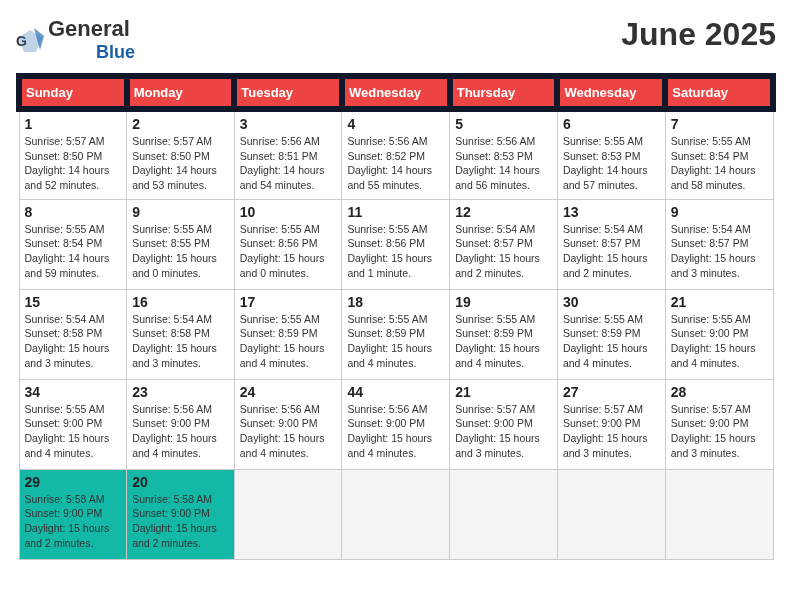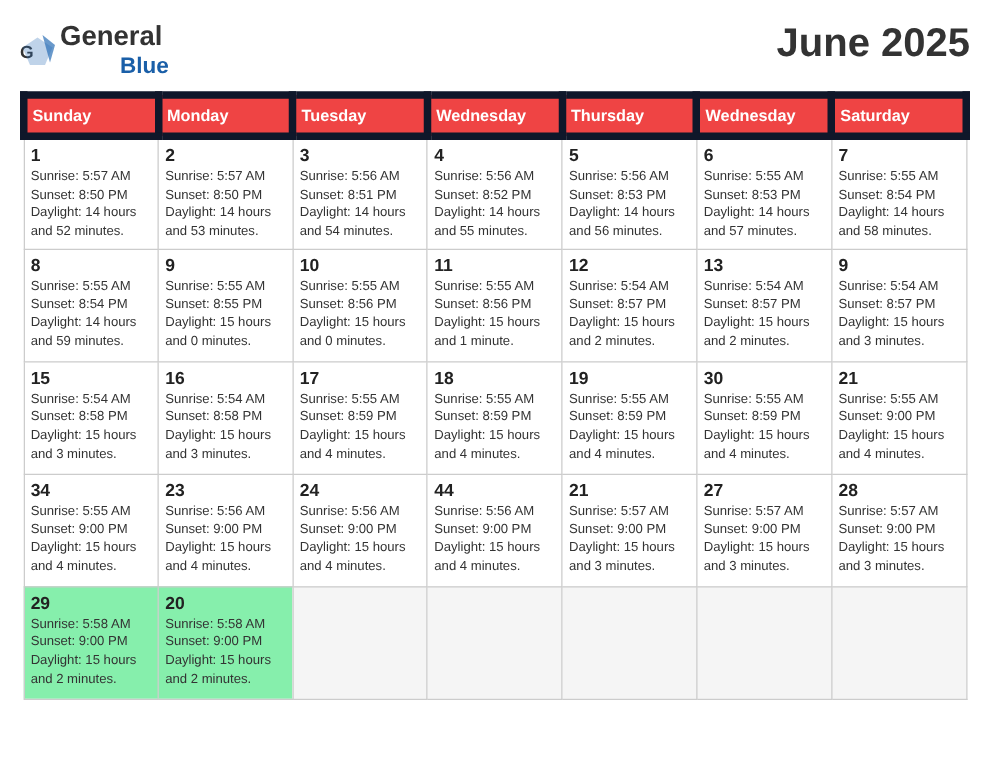--- a/index.html
+++ b/index.html
@@ -64,21 +64,21 @@
     }
     .calendar-table td {
       border: 1px solid #ccc;
       vertical-align: top;
       padding: 4px 5px;
       height: 90px;
       width: 108px;
       background: #fff;
     }
     .calendar-table tr:last-child td {
-      background: #86efac;
+      background: #14b8a6;
     }
     .day-number {
       font-size: 14px;
       font-weight: bold;
       color: #222;
       display: block;
       margin-bottom: 2px;
     }
     .cell-text {
       color: #333;

